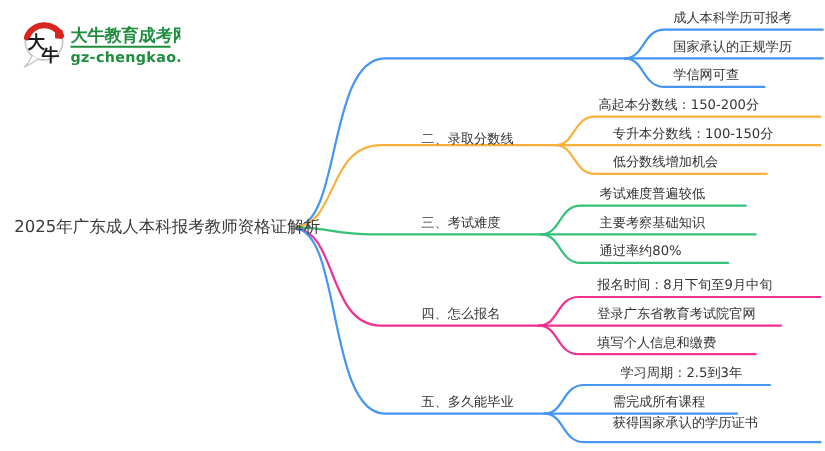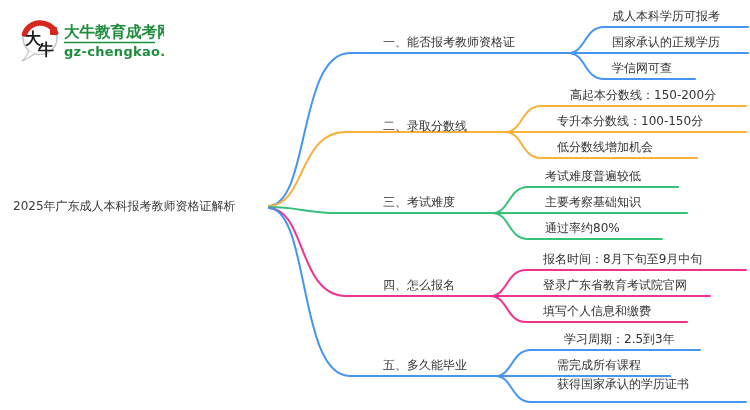--- a/index.html
+++ b/index.html
@@ -8,21 +8,21 @@
     font-family:"DejaVu Sans","Liberation Sans",sans-serif;
     overflow:hidden;
   }
   #stage{position:absolute;inset:0;width:750px;height:410px;}
   svg.layer{position:absolute;left:0;top:0;pointer-events:none;}
   .node{
     position:absolute;color:#333;font-size:12px;line-height:17px;
     white-space:nowrap;z-index:2;
   }
   .central{
-    left:13px;top:198px;font-size:12px;color:#3a3a3a;letter-spacing:0px;
+    left:13px;top:198px;font-size:15px;color:#3a3a3a;letter-spacing:0px;
   }
   .blabel{left:383px;}
   .logo-wrap{position:absolute;left:14px;top:12px;width:150px;height:52px;z-index:3;}
 </style>
 </head>
 <body>
 
 <div id="stage">
 
   <svg class="layer" width="750" height="410" viewBox="0 0 750 410" fill="none" stroke-width="2" stroke-linecap="round">
@@ -74,27 +74,26 @@
         <text x="24" y="43" font-size="16" font-weight="bold" fill="#1b1b1b">牛</text>
       </g>
       <text x="50" y="25" font-size="15.5" font-weight="bold" fill="#1e8e3e">大牛教育成考网</text>
       <line x1="50" y1="30.5" x2="141" y2="30.5" stroke-width="1.6" stroke="#1e8e3e"></line>
       <text x="50" y="44" font-size="13" font-weight="bold" letter-spacing="0.3" fill="#1e8e3e">gz-chengkao.com</text>
     </svg>
   </div>
 
   <div class="node central">2025年广东成人本科报考教师资格证解析</div>
 
-  <div class="node blabel" style="top:34px">一、能否报考教师资格证</div>
   <div class="node" style="left:612px;top:8px">成人本科学历可报考</div>
   <div class="node" style="left:612px;top:34px">国家承认的正规学历</div>
   <div class="node" style="left:612px;top:60px">学信网可查</div>
 
   <div class="node blabel" style="top:118px">二、录取分数线</div>
-  <div class="node" style="left:570px;top:87px">高起本分数线：150-200分</div>
+  <div class="node" style="left:544px;top:87px">高起本分数线：150-200分</div>
   <div class="node" style="left:557px;top:113px">专升本分数线：100-150分</div>
   <div class="node" style="left:557px;top:139px">低分数线增加机会</div>
 
   <div class="node blabel" style="top:194px">三、考试难度</div>
   <div class="node" style="left:545px;top:194px">主要考察基础知识</div>
   <div class="node" style="left:545px;top:168px">考试难度普遍较低</div>
   <div class="node" style="left:545px;top:220px">通过率约80%</div>
 
   <div class="node blabel" style="top:277px">四、怎么报名</div>
   <div class="node" style="left:543px;top:251px">报名时间：8月下旬至9月中旬</div>

